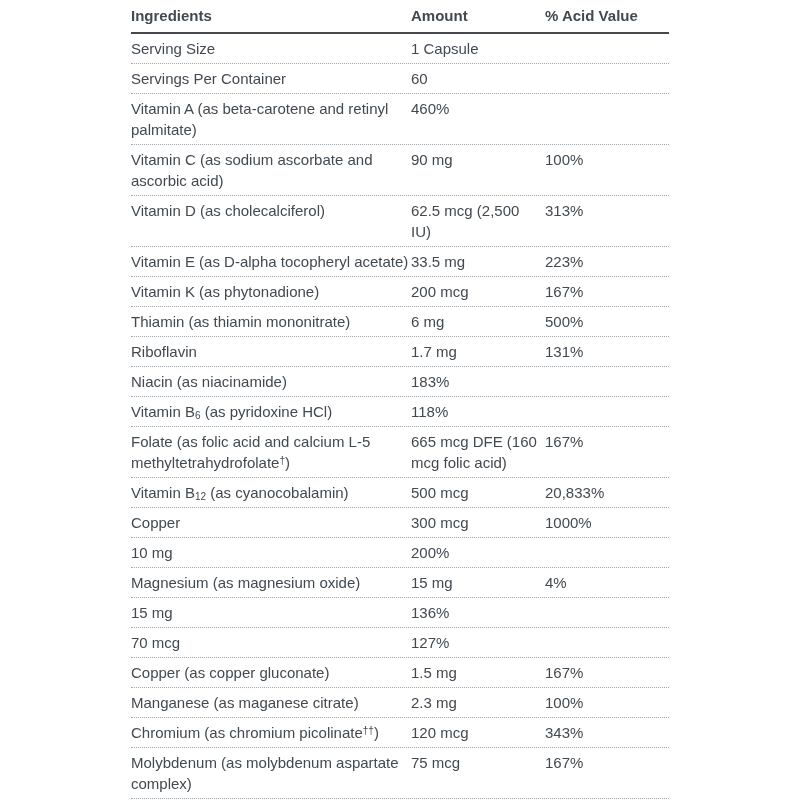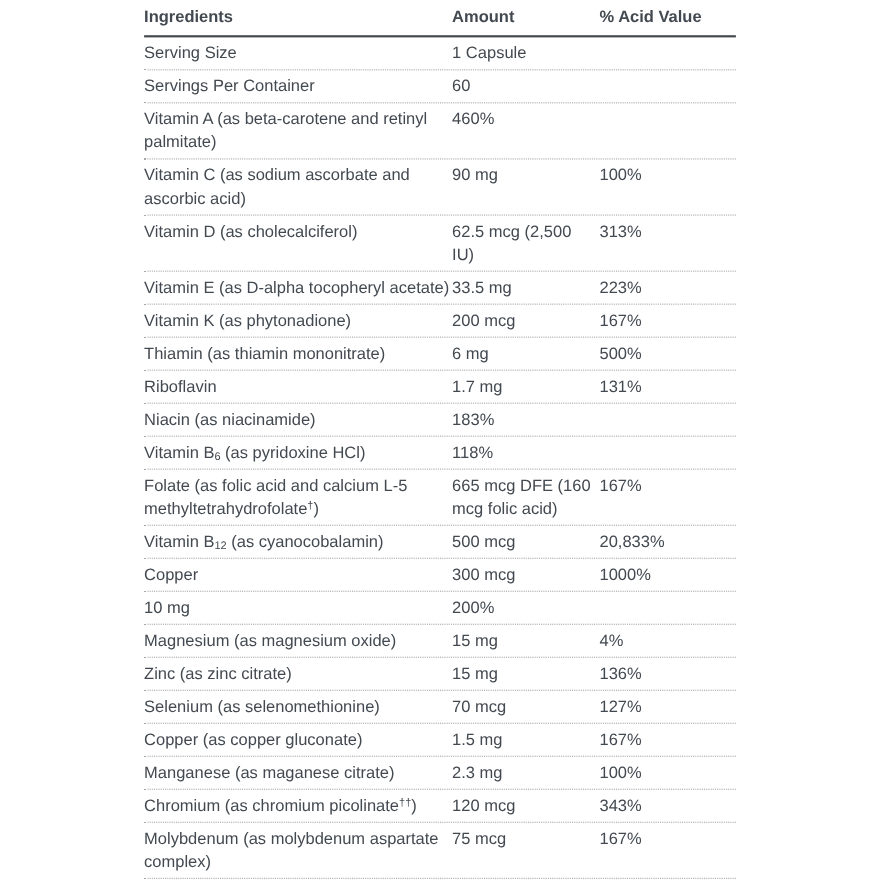--- a/index.html
+++ b/index.html
@@ -125,26 +125,24 @@
       <div class="row">
         <div class="cell amt">10 mg</div>
         <div class="cell dv">200%</div>
       </div>
       <div class="row">
         <div class="cell ing">Magnesium (as magnesium oxide)</div>
         <div class="cell amt">15 mg</div>
         <div class="cell dv">4%</div>
       </div>
       <div class="row">
-        <div class="cell ing">Zinc (as zinc citrate)</div>
         <div class="cell amt">15 mg</div>
         <div class="cell dv">136%</div>
       </div>
       <div class="row">
-        <div class="cell ing">Selenium (as selenomethionine)</div>
         <div class="cell amt">70 mcg</div>
         <div class="cell dv">127%</div>
       </div>
       <div class="row">
         <div class="cell ing">Copper (as copper gluconate)</div>
         <div class="cell amt">1.5 mg</div>
         <div class="cell dv">167%</div>
       </div>
       <div class="row">
         <div class="cell ing">Manganese (as maganese citrate)</div>

